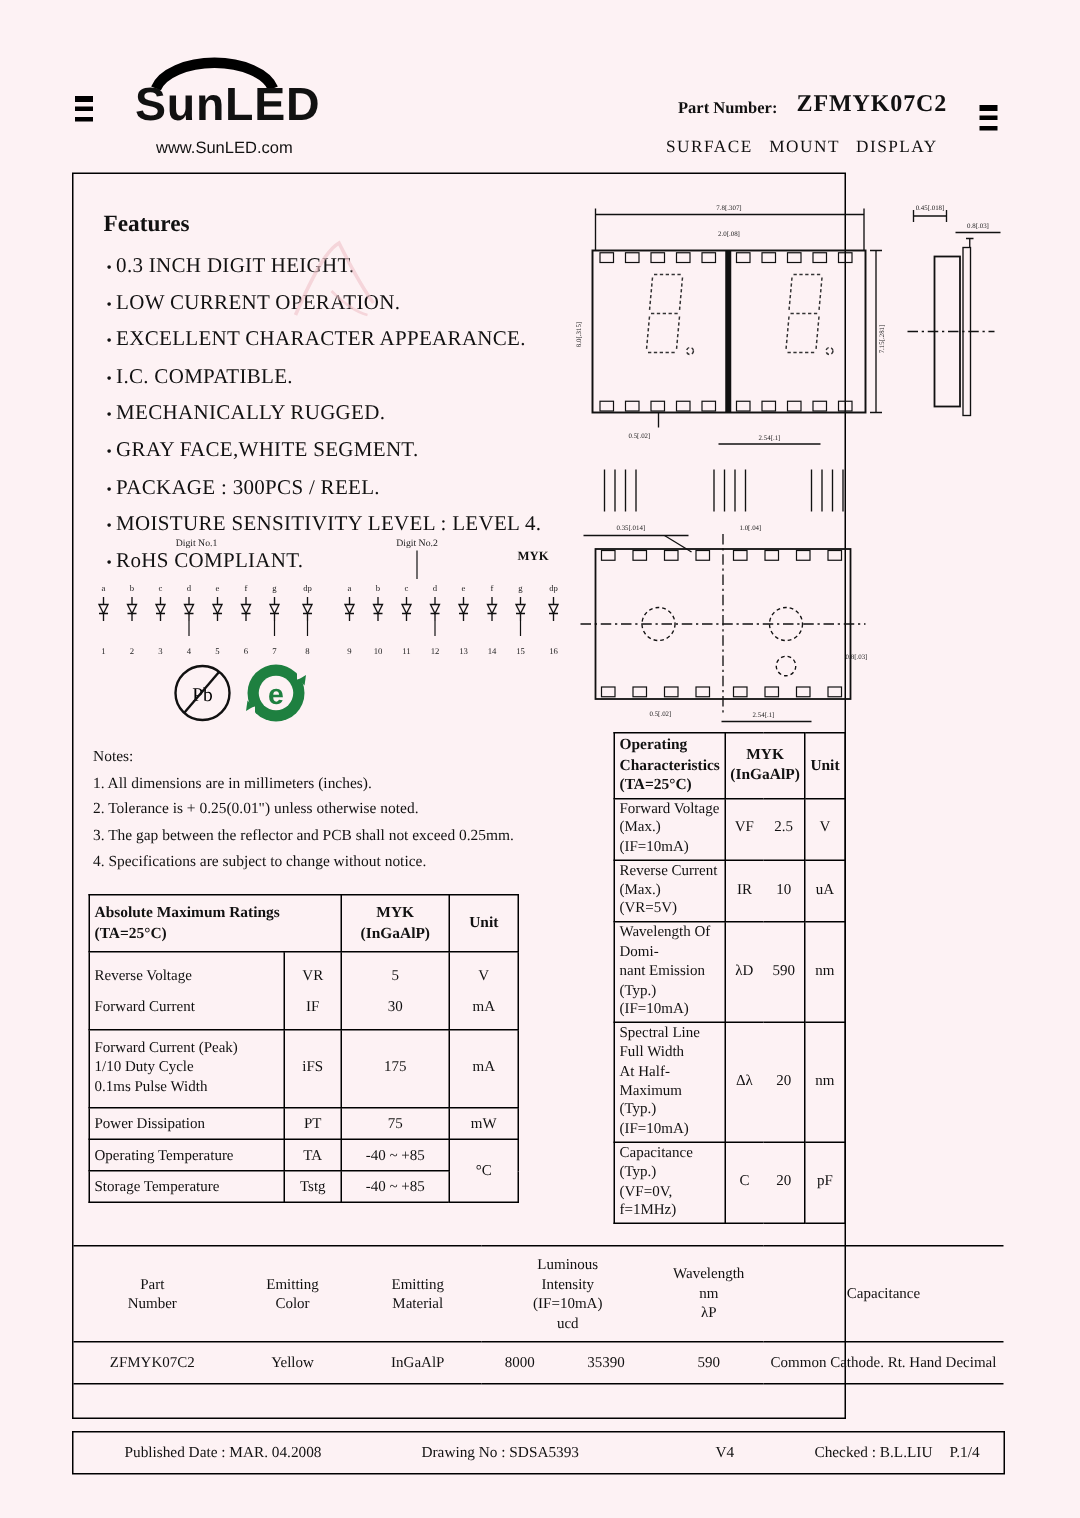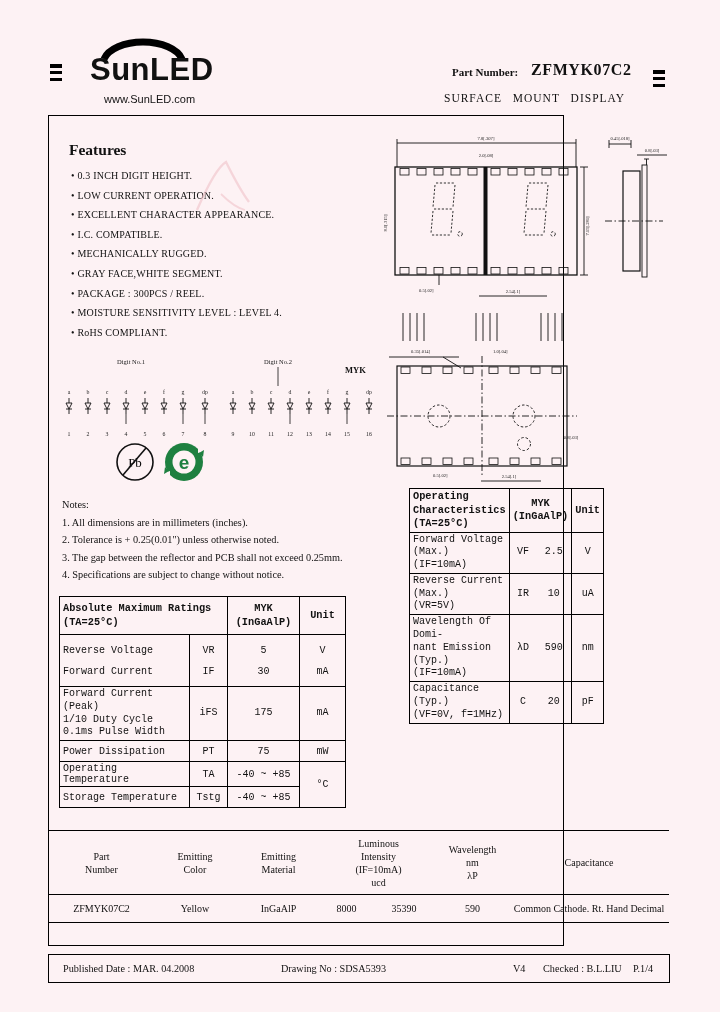--- a/index.html
+++ b/index.html
@@ -14,42 +14,42 @@
                font-weight:bold; font-size:31px; letter-spacing:0.5px; }
   .logo-url { position:absolute; left:104px; top:93px; font-family:"Liberation Sans",sans-serif; font-size:11px; }
   .pn-label { position:absolute; left:452px; top:66px; font-weight:bold; font-size:11px; }
   .pn-value { position:absolute; left:531px; top:61px; font-weight:bold; font-size:16px; letter-spacing:0.6px; }
   .subtitle { position:absolute; left:444px; top:92px; font-size:11.5px; letter-spacing:1px; word-spacing:7px; }
 
   
   .frame { position:absolute; left:48px; top:115px; width:516px; height:831px; border:1.6px solid #000; }
   .features-title { position:absolute; left:20px; top:25px; font-size:15.5px; font-weight:bold; }
   .features-list { position:absolute; left:22px; top:54px; list-style:none; }
-  .features-list li { font-size:10px; letter-spacing:0.2px; margin-bottom:8.6px; }
+  .features-list li { font-size:14px; letter-spacing:0.2px; margin-bottom:8.6px; }
   .features-list li::before { content:"• "; font-size:10px; }
 
   .drw { position:absolute; }
   .dim { font-size:4.6px; fill:#222; font-family:"Liberation Serif",serif; }
   .cir-lbl { font-size:6.5px; fill:#222; }
   .seg-lbl { font-size:5.8px; fill:#222; }
   .pin-lbl { font-size:5.8px; fill:#222; }
   .brand-lbl { font-size:8.5px; font-weight:bold; fill:#111; }
 
   .notes { position:absolute; left:13px; top:383px; font-size:10.3px; }
   .notes .nt { margin-bottom:6.5px; }
 
   
   table.dt { border-collapse:collapse; background:transparent; }
   table.dt td { border:1px solid #000; font-size:10px; padding:1px 3px; vertical-align:middle; }
   table.dt td.hd { font-weight:bold; font-size:10.3px; }
   .pre { white-space:pre-line; }
   .cc { text-align:center; }
   table.op td.sym { border-right:0; text-align:center; }
   table.op td.val { border-left:0; text-align:center; }
-  table.dt { border:1.6px solid #000;font-family:Liberation Mono, monospace; }
+  table.dt { border:1.6px solid #000; }
   .lh21 td { line-height:21px; }
   .lh13 td { line-height:12.8px; }
   .lh14 td { line-height:13.5px; }
 
   
   table.sel { position:absolute; left:0; top:714px; width:620px; border-collapse:collapse; }
   table.sel td { font-size:10px; text-align:center; vertical-align:middle; line-height:13px; }
   table.sel tr.hrow { border-top:1.4px solid #000; border-bottom:1.2px solid #000; height:64px; }
   table.sel tr.srow { border-bottom:1.2px solid #000; height:20px; }
   table.sel tr.drow { border-bottom:1.4px solid #000; height:28px; }
@@ -390,20 +390,28 @@
       <td class="cc">uA</td>
     </tr>
     <tr class="lh13" style="height:44px">
       <td class="pre">Wavelength Of Domi-
 nant Emission (Typ.)
 (IF=10mA)</td>
       <td class="sym">λD</td>
       <td class="val">590</td>
       <td class="cc">nm</td>
     </tr>
+    <tr class="lh13" style="height:46px">
+      <td class="pre">Spectral Line Full Width
+At Half-Maximum (Typ.)
+(IF=10mA)</td>
+      <td class="sym">Δλ</td>
+      <td class="val">20</td>
+      <td class="cc">nm</td>
+    </tr>
     <tr class="lh13" style="height:38px">
       <td class="pre">Capacitance (Typ.)
 (VF=0V, f=1MHz)</td>
       <td class="sym">C</td>
       <td class="val">20</td>
       <td class="cc">pF</td>
     </tr>
   </tbody>
     </table>
 
@@ -433,18 +441,18 @@
       <td>35390</td>
       <td>590</td>
       <td>Common Cathode. Rt. Hand Decimal</td>
     </tr>
   </tbody>
     </table>
 
 </div>
 
 <div class="footer">
-  <span style="left:14px">Published Date : MAR. 04.2008</span>
+  <span style="left:34px">Published Date : MAR. 04.2008</span>
   <span style="left:232px">Drawing No : SDSA5393</span>
-  <span style="left:464px">V4</span>
+  <span style="left:428px">V4</span>
   <span style="left:494px">Checked : B.L.LIU</span>
   <span style="left:584px">P.1/4</span>
 </div>
 
 </body></html>

